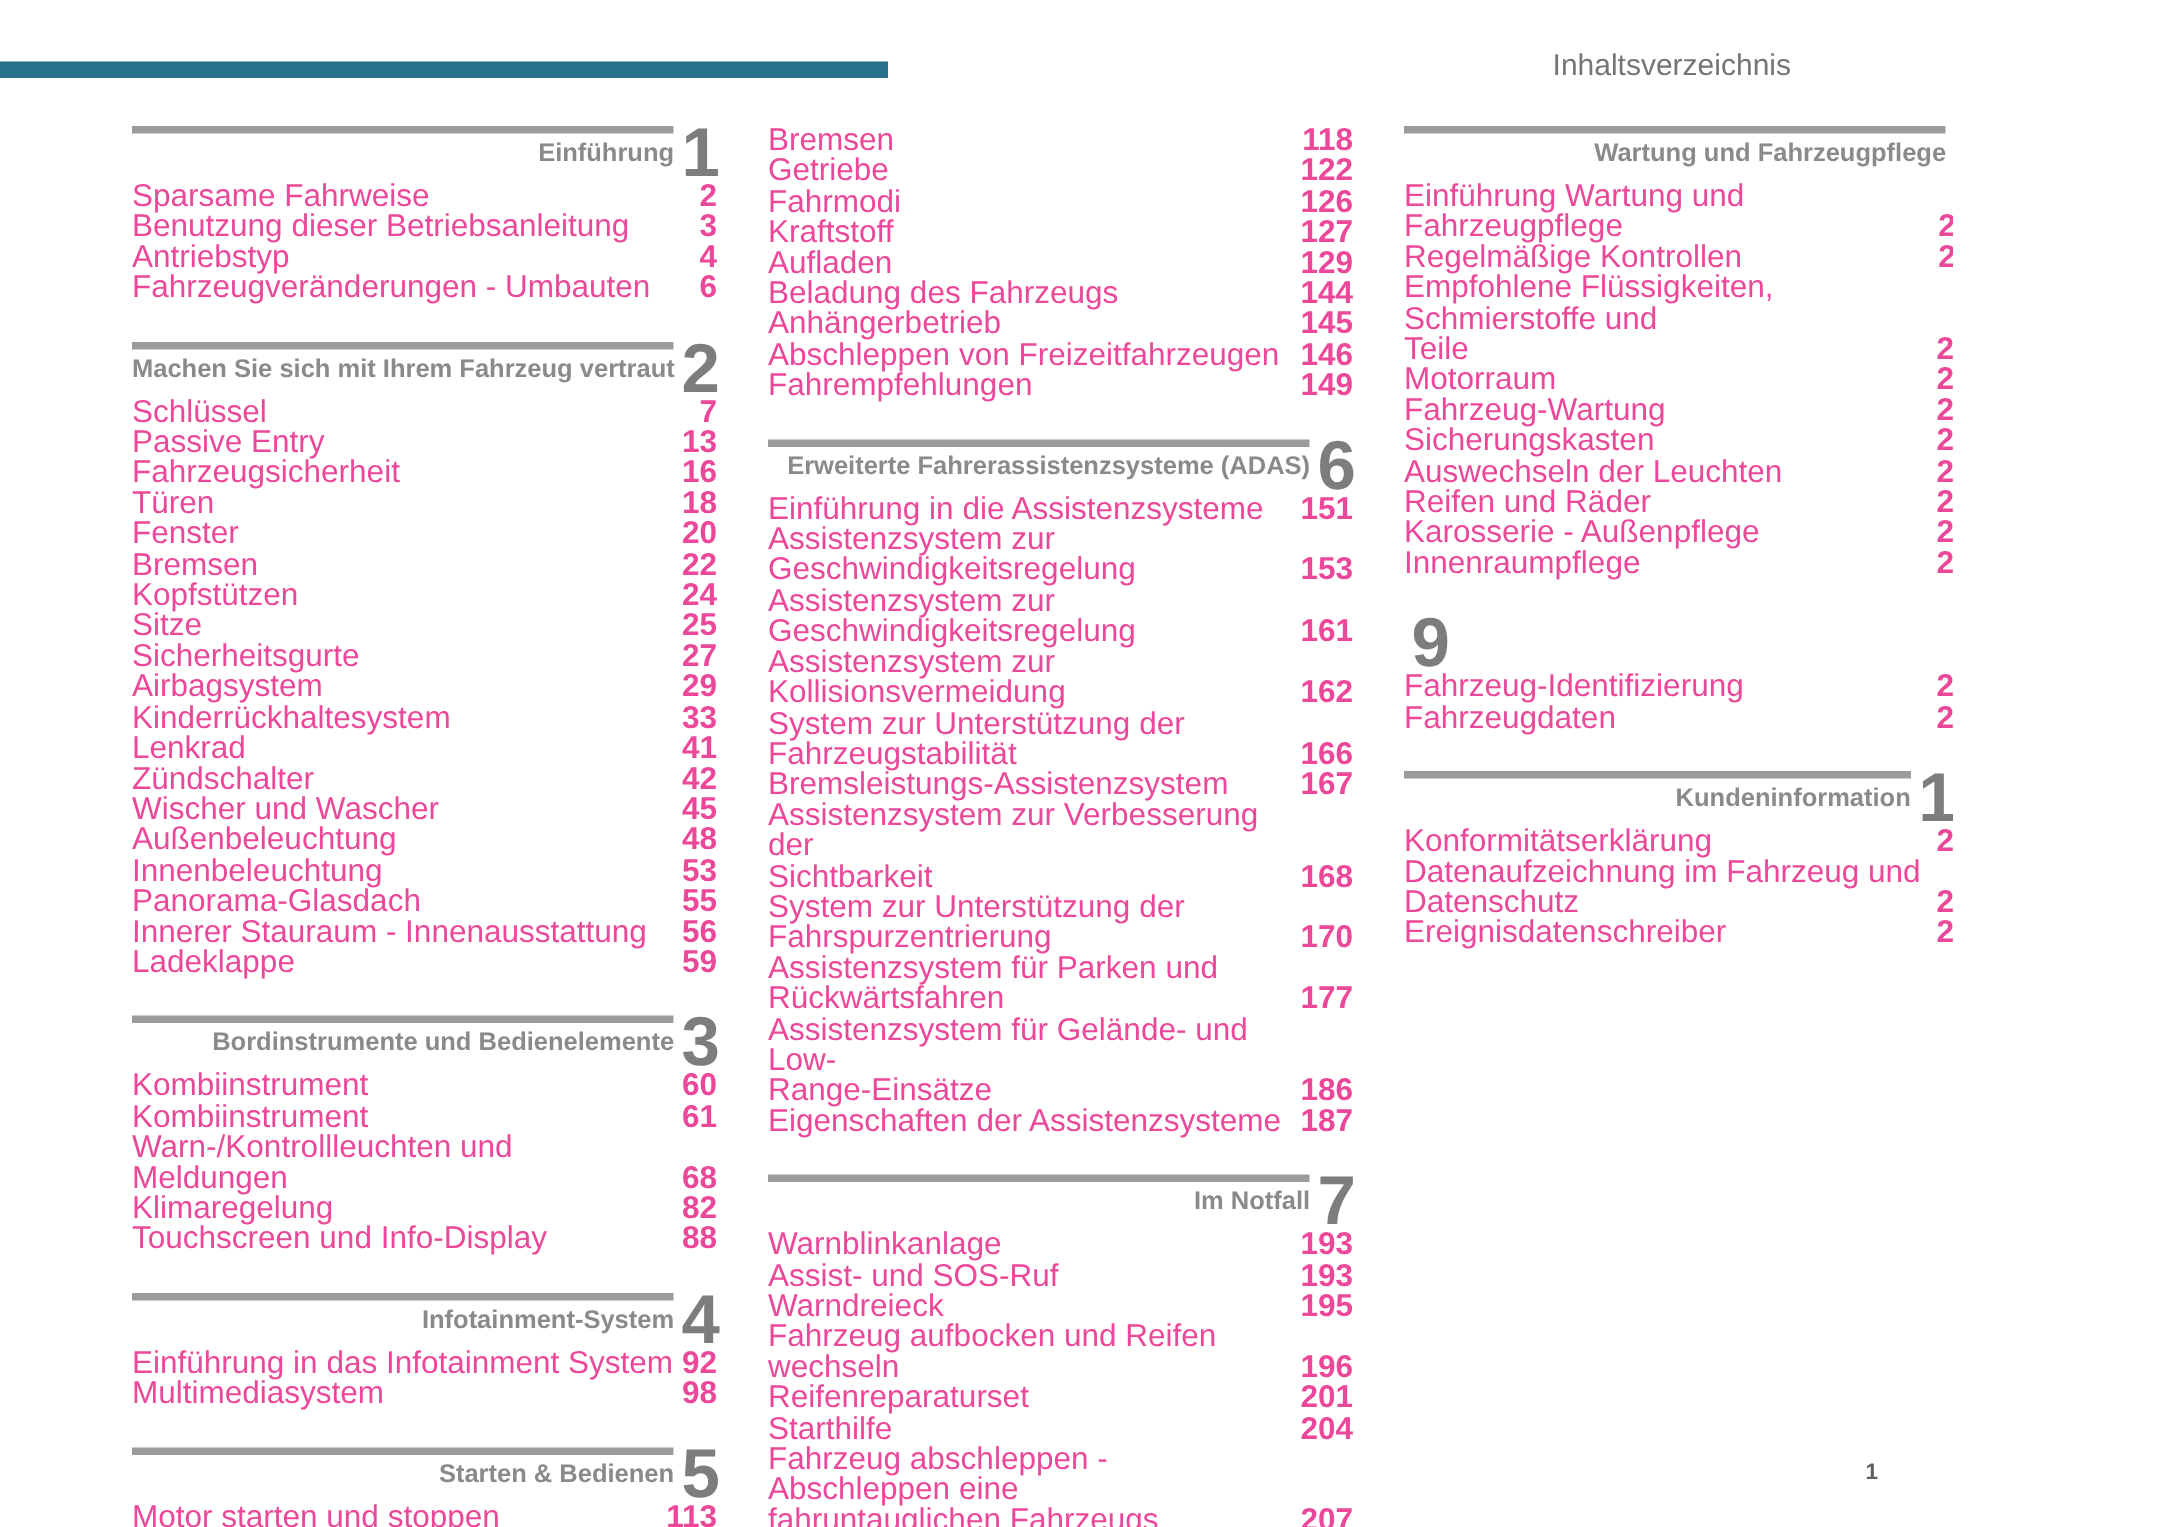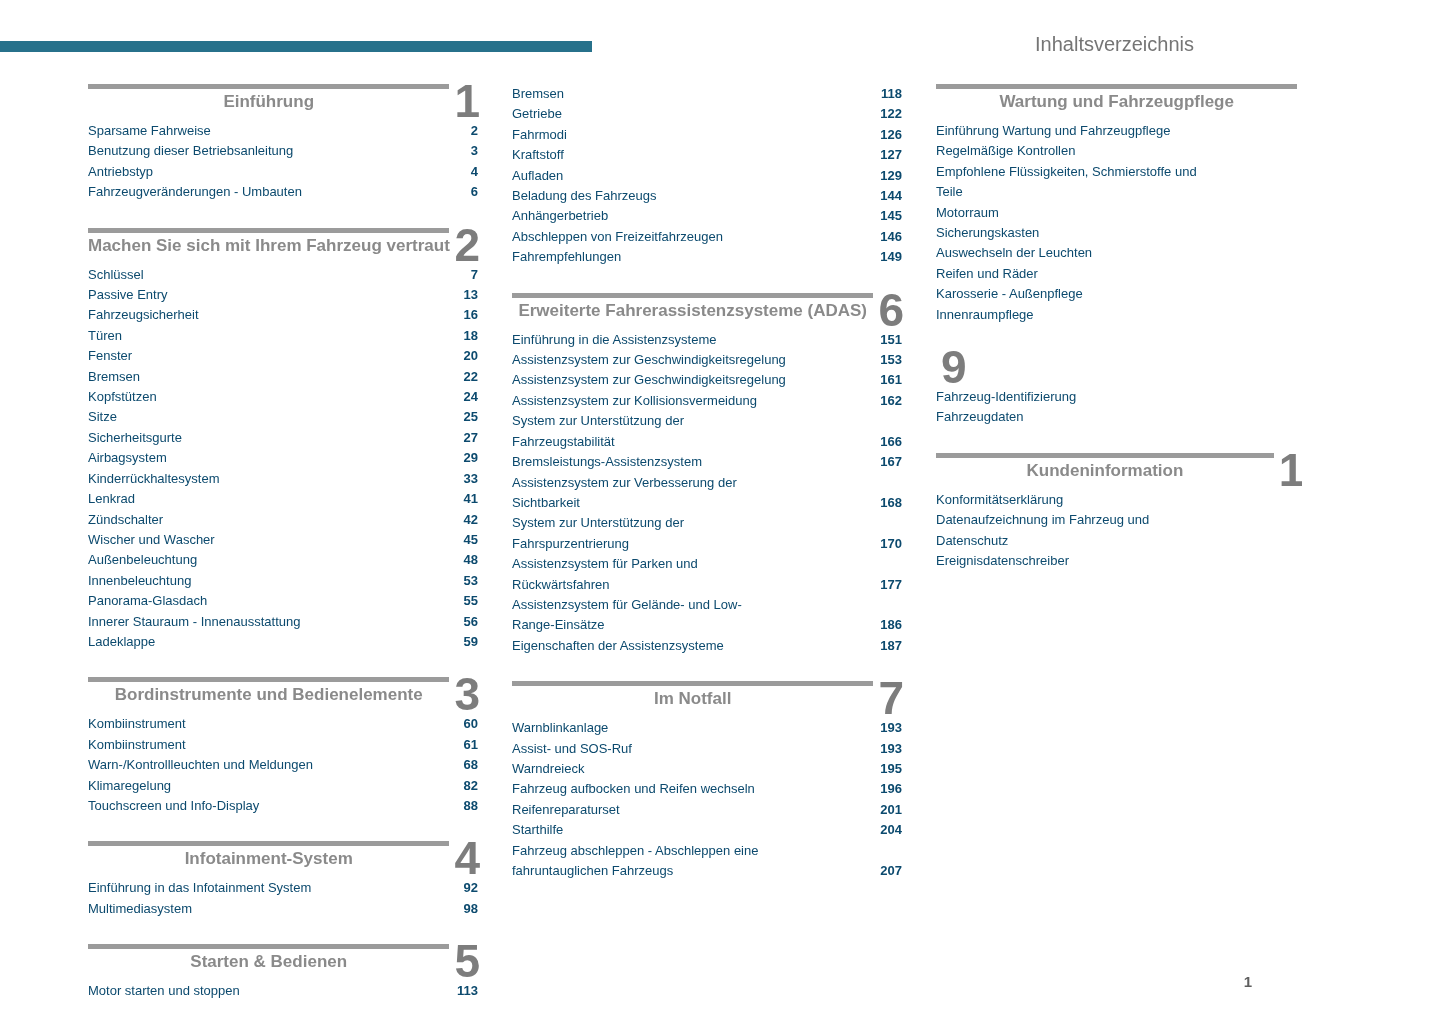--- a/index.html
+++ b/index.html
@@ -36,40 +36,40 @@
   .col { width: 390px; }
   .block:not(:first-child) { margin-top: 25px; }
   .sec-head { display: flex; align-items: flex-start; }
   .sec-left { flex: 1; min-width: 0; }
   .sec-rule {
     height: 5px;
     background: var(--rule, #9b9b9b);
     margin-bottom: 3px;
   }
   .sec-title {
-    text-align: center;
+    text-align: right;
     font-weight: bold;
     font-size: 17px;
     line-height: 20.4px;
     color: var(--sec-text, #8a8a8a);
     white-space: nowrap;
   }
   .sec-num {
     font-weight: bold;
     font-size: 46px;
     line-height: 40px;
     color: #7d7d7d;
     margin-left: 5px;
     margin-top: -3px;
     letter-spacing: -2px;
   }
   .items {
-    font-size: 13px;
+    font-size: 21px;
     line-height: 20.4px;
-    color: #0c4a6e;
+    color: #ec4899;
   }
   .item { display: flex; align-items: flex-end; }
   .item .lbl { flex: 1; white-space: pre-line; }
   .item .pg { font-weight: bold; margin-left: 4px; white-space: nowrap; }
   .pagenum {
     position: absolute;
     right: 50px;
     bottom: 28px;
     font-size: 15px;
     font-weight: bold;
@@ -428,20 +428,24 @@
             <div class="item">
               <span class="lbl">Empfohlene Flüssigkeiten, Schmierstoffe und
 Teile</span>
               <span class="pg">214</span>
             </div>
             <div class="item">
               <span class="lbl">Motorraum</span>
               <span class="pg">218</span>
             </div>
             <div class="item">
+              <span class="lbl">Fahrzeug-Wartung</span>
+              <span class="pg">221</span>
+            </div>
+            <div class="item">
               <span class="lbl">Sicherungskasten</span>
               <span class="pg">222</span>
             </div>
             <div class="item">
               <span class="lbl">Auswechseln der Leuchten</span>
               <span class="pg">222</span>
             </div>
             <div class="item">
               <span class="lbl">Reifen und Räder</span>
               <span class="pg">225</span>

